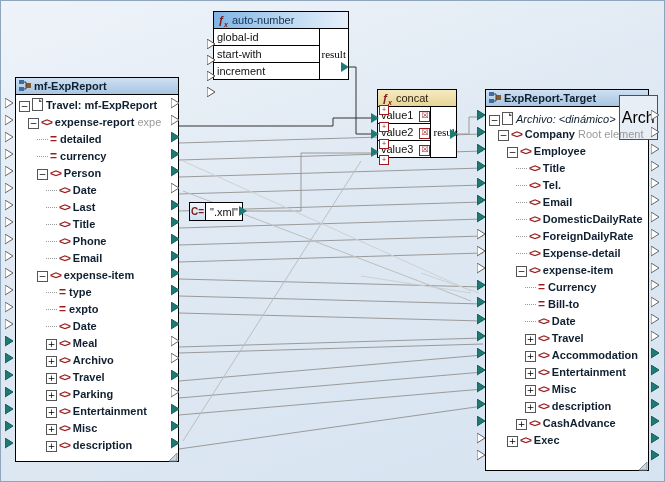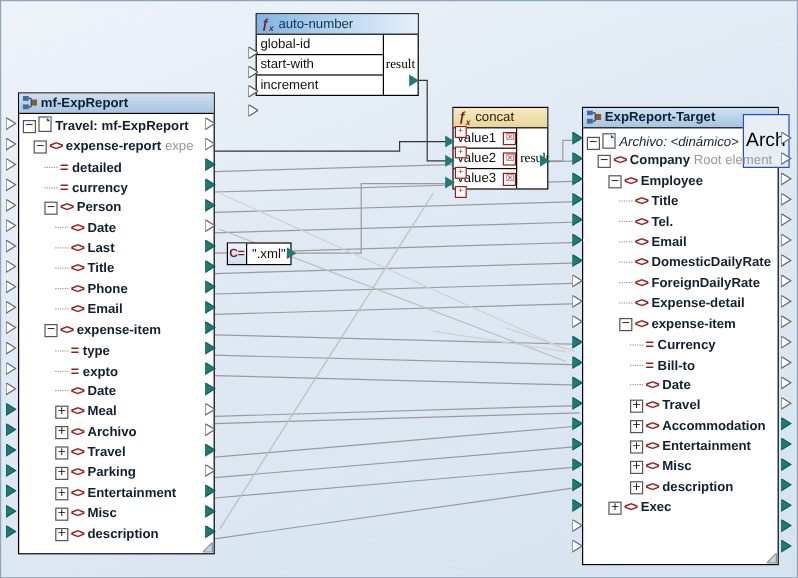--- a/index.html
+++ b/index.html
@@ -288,20 +288,21 @@
         <div class="row"><span class="ind" style="width:30px"></span><span class="dotline"></span><span class="el-ic">&lt;&gt;</span><span class="lbl">Expense-detail</span></div>
         <div class="row"><span class="ind" style="width:30px"></span><span class="exp">−</span><span class="el-ic">&lt;&gt;</span><span class="lbl">expense-item</span></div>
         <div class="row"><span class="ind" style="width:39px"></span><span class="dotline"></span><span class="at-ic">=</span><span class="lbl">Currency</span></div>
         <div class="row"><span class="ind" style="width:39px"></span><span class="dotline"></span><span class="at-ic">=</span><span class="lbl">Bill-to</span></div>
         <div class="row"><span class="ind" style="width:39px"></span><span class="dotline"></span><span class="el-ic">&lt;&gt;</span><span class="lbl">Date</span></div>
         <div class="row"><span class="ind" style="width:39px"></span><span class="exp">+</span><span class="el-ic">&lt;&gt;</span><span class="lbl">Travel</span></div>
         <div class="row"><span class="ind" style="width:39px"></span><span class="exp">+</span><span class="el-ic">&lt;&gt;</span><span class="lbl">Accommodation</span></div>
         <div class="row"><span class="ind" style="width:39px"></span><span class="exp">+</span><span class="el-ic">&lt;&gt;</span><span class="lbl">Entertainment</span></div>
         <div class="row"><span class="ind" style="width:39px"></span><span class="exp">+</span><span class="el-ic">&lt;&gt;</span><span class="lbl">Misc</span></div>
         <div class="row"><span class="ind" style="width:39px"></span><span class="exp">+</span><span class="el-ic">&lt;&gt;</span><span class="lbl">description</span></div>
+        <div class="row"><span class="ind" style="width:30px"></span><span class="exp">+</span><span class="el-ic">&lt;&gt;</span><span class="lbl">CashAdvance</span></div>
         <div class="row"><span class="ind" style="width:21px"></span><span class="exp">+</span><span class="el-ic">&lt;&gt;</span><span class="lbl">Exec</span></div>
       </div>
     <div class="corner" style="right:0;bottom:0;">
       <svg width="9" height="9">
           <path d="M8 0 L8 8 L0 8 Z" fill="#c9d4de" stroke="#8a97a3"></path>
         </svg>
     </div>
   </div>
 
   <div id="rails">

